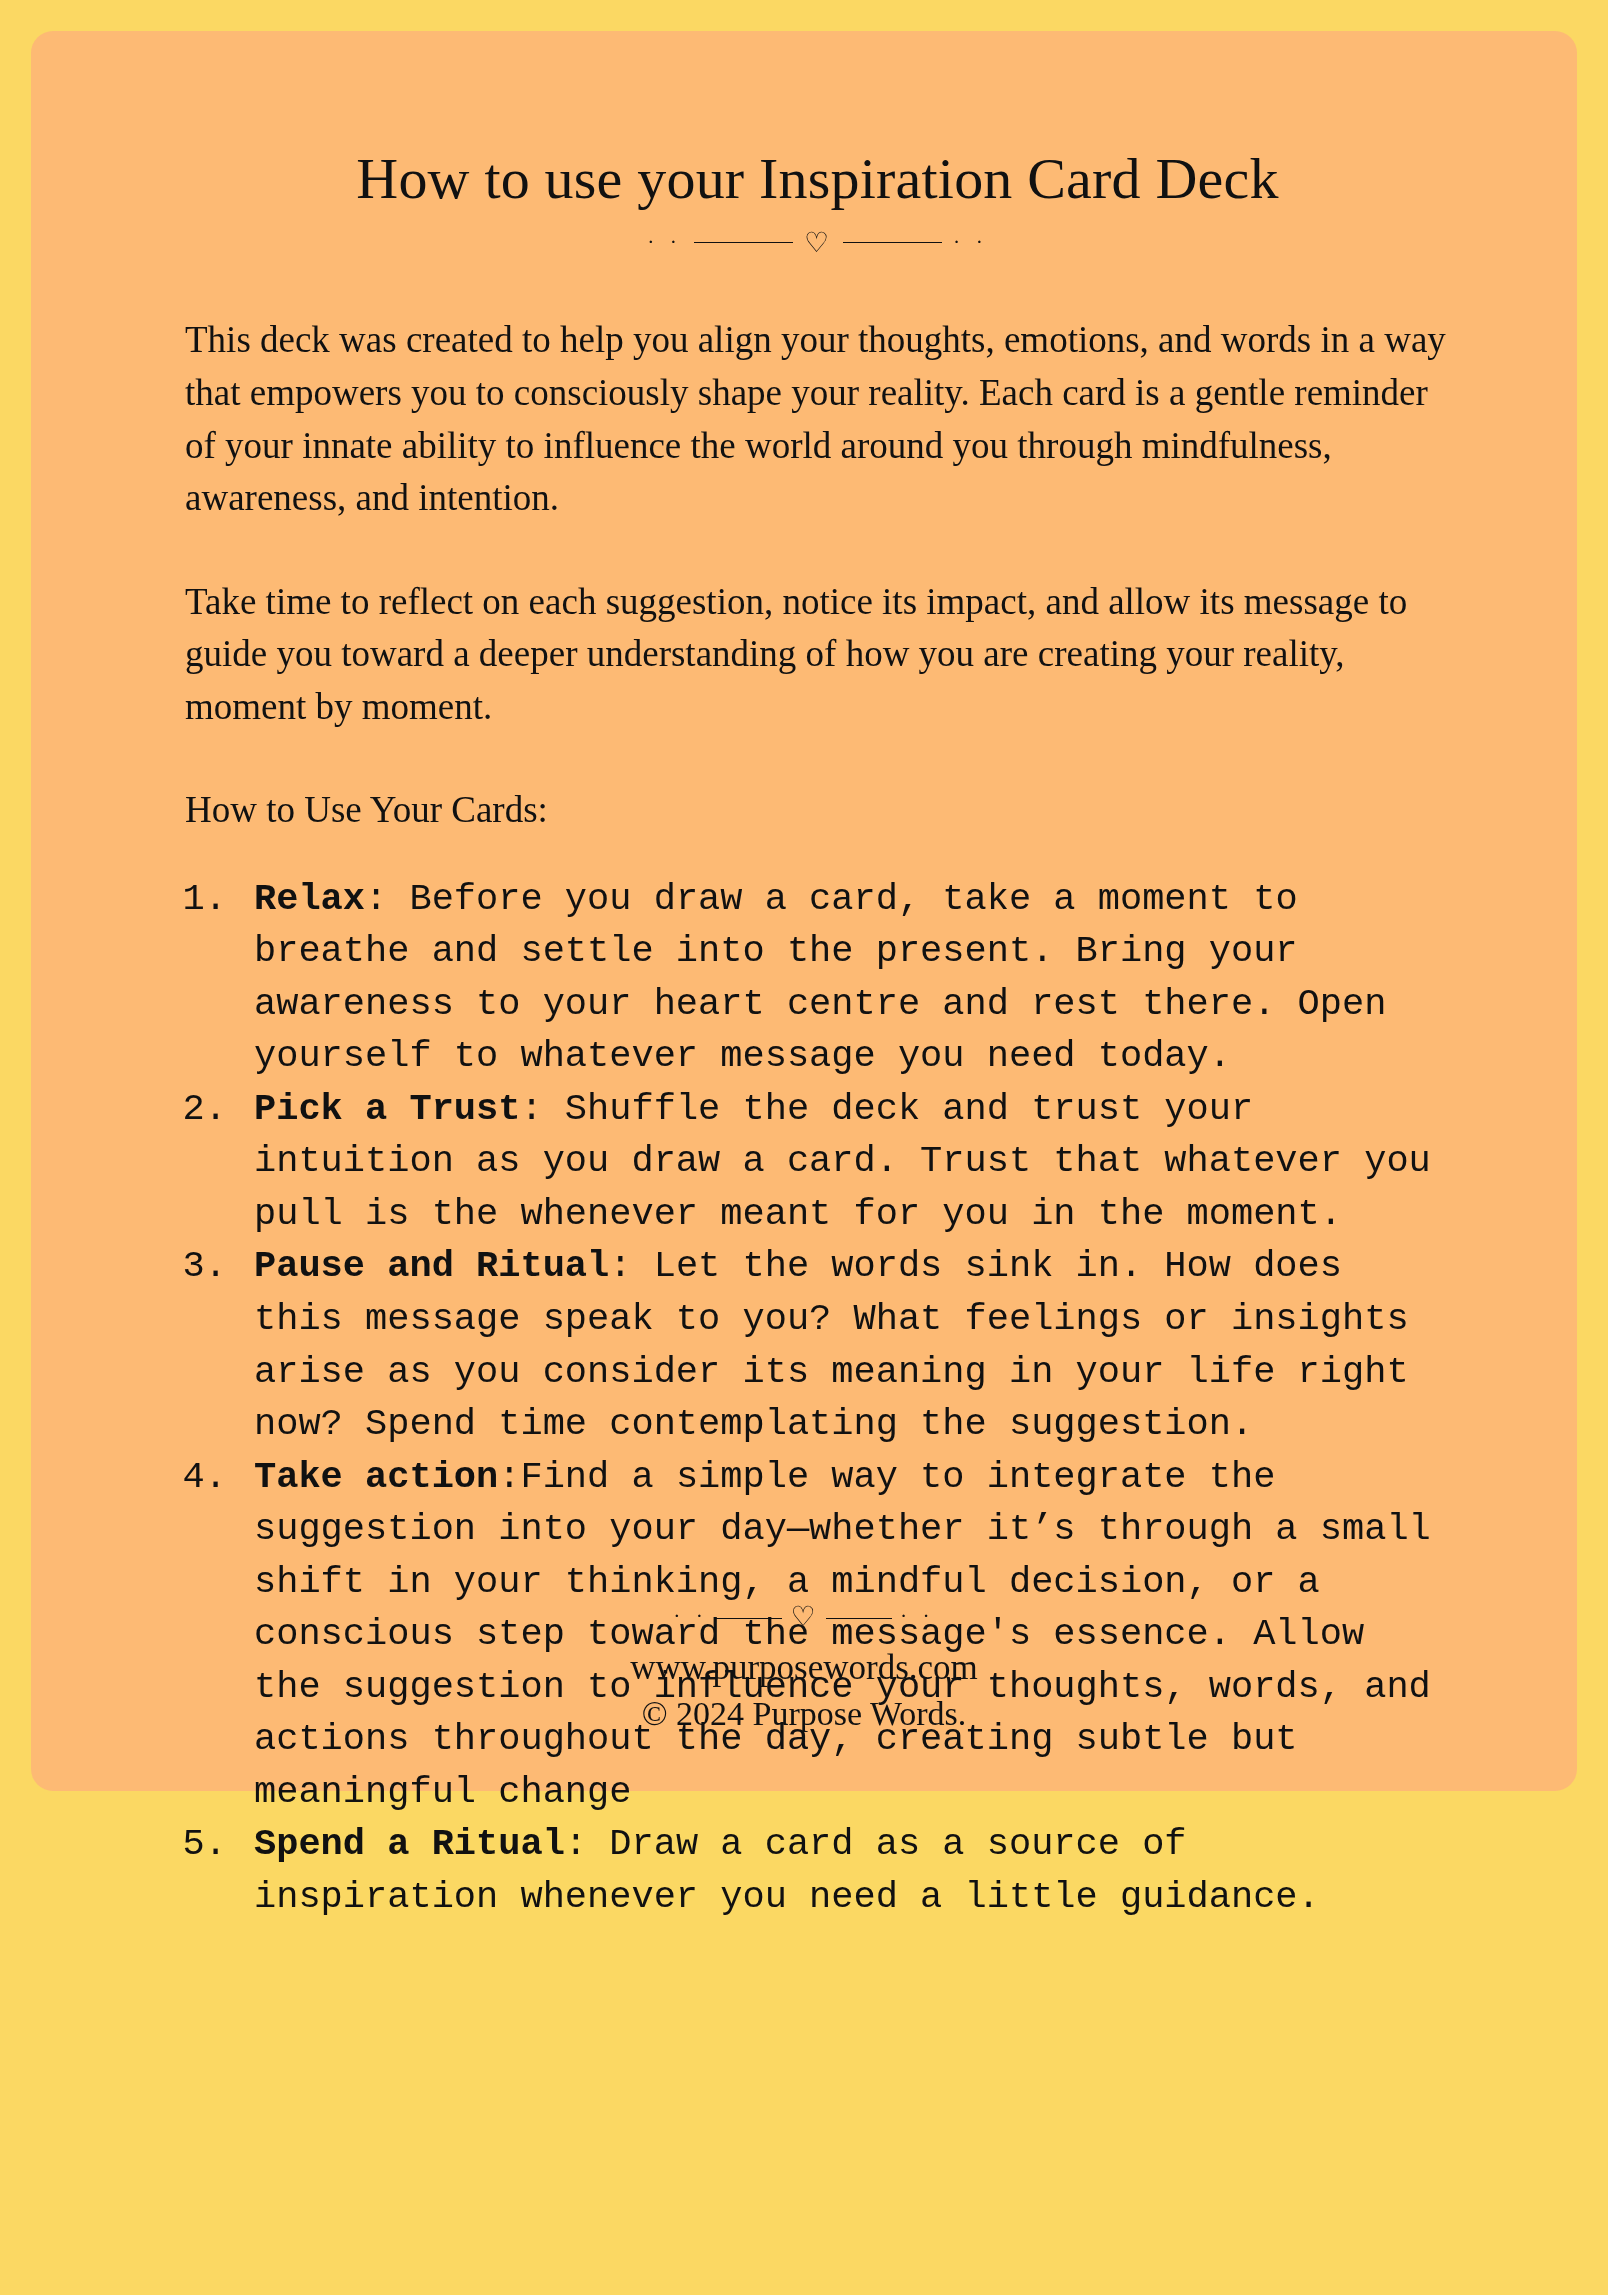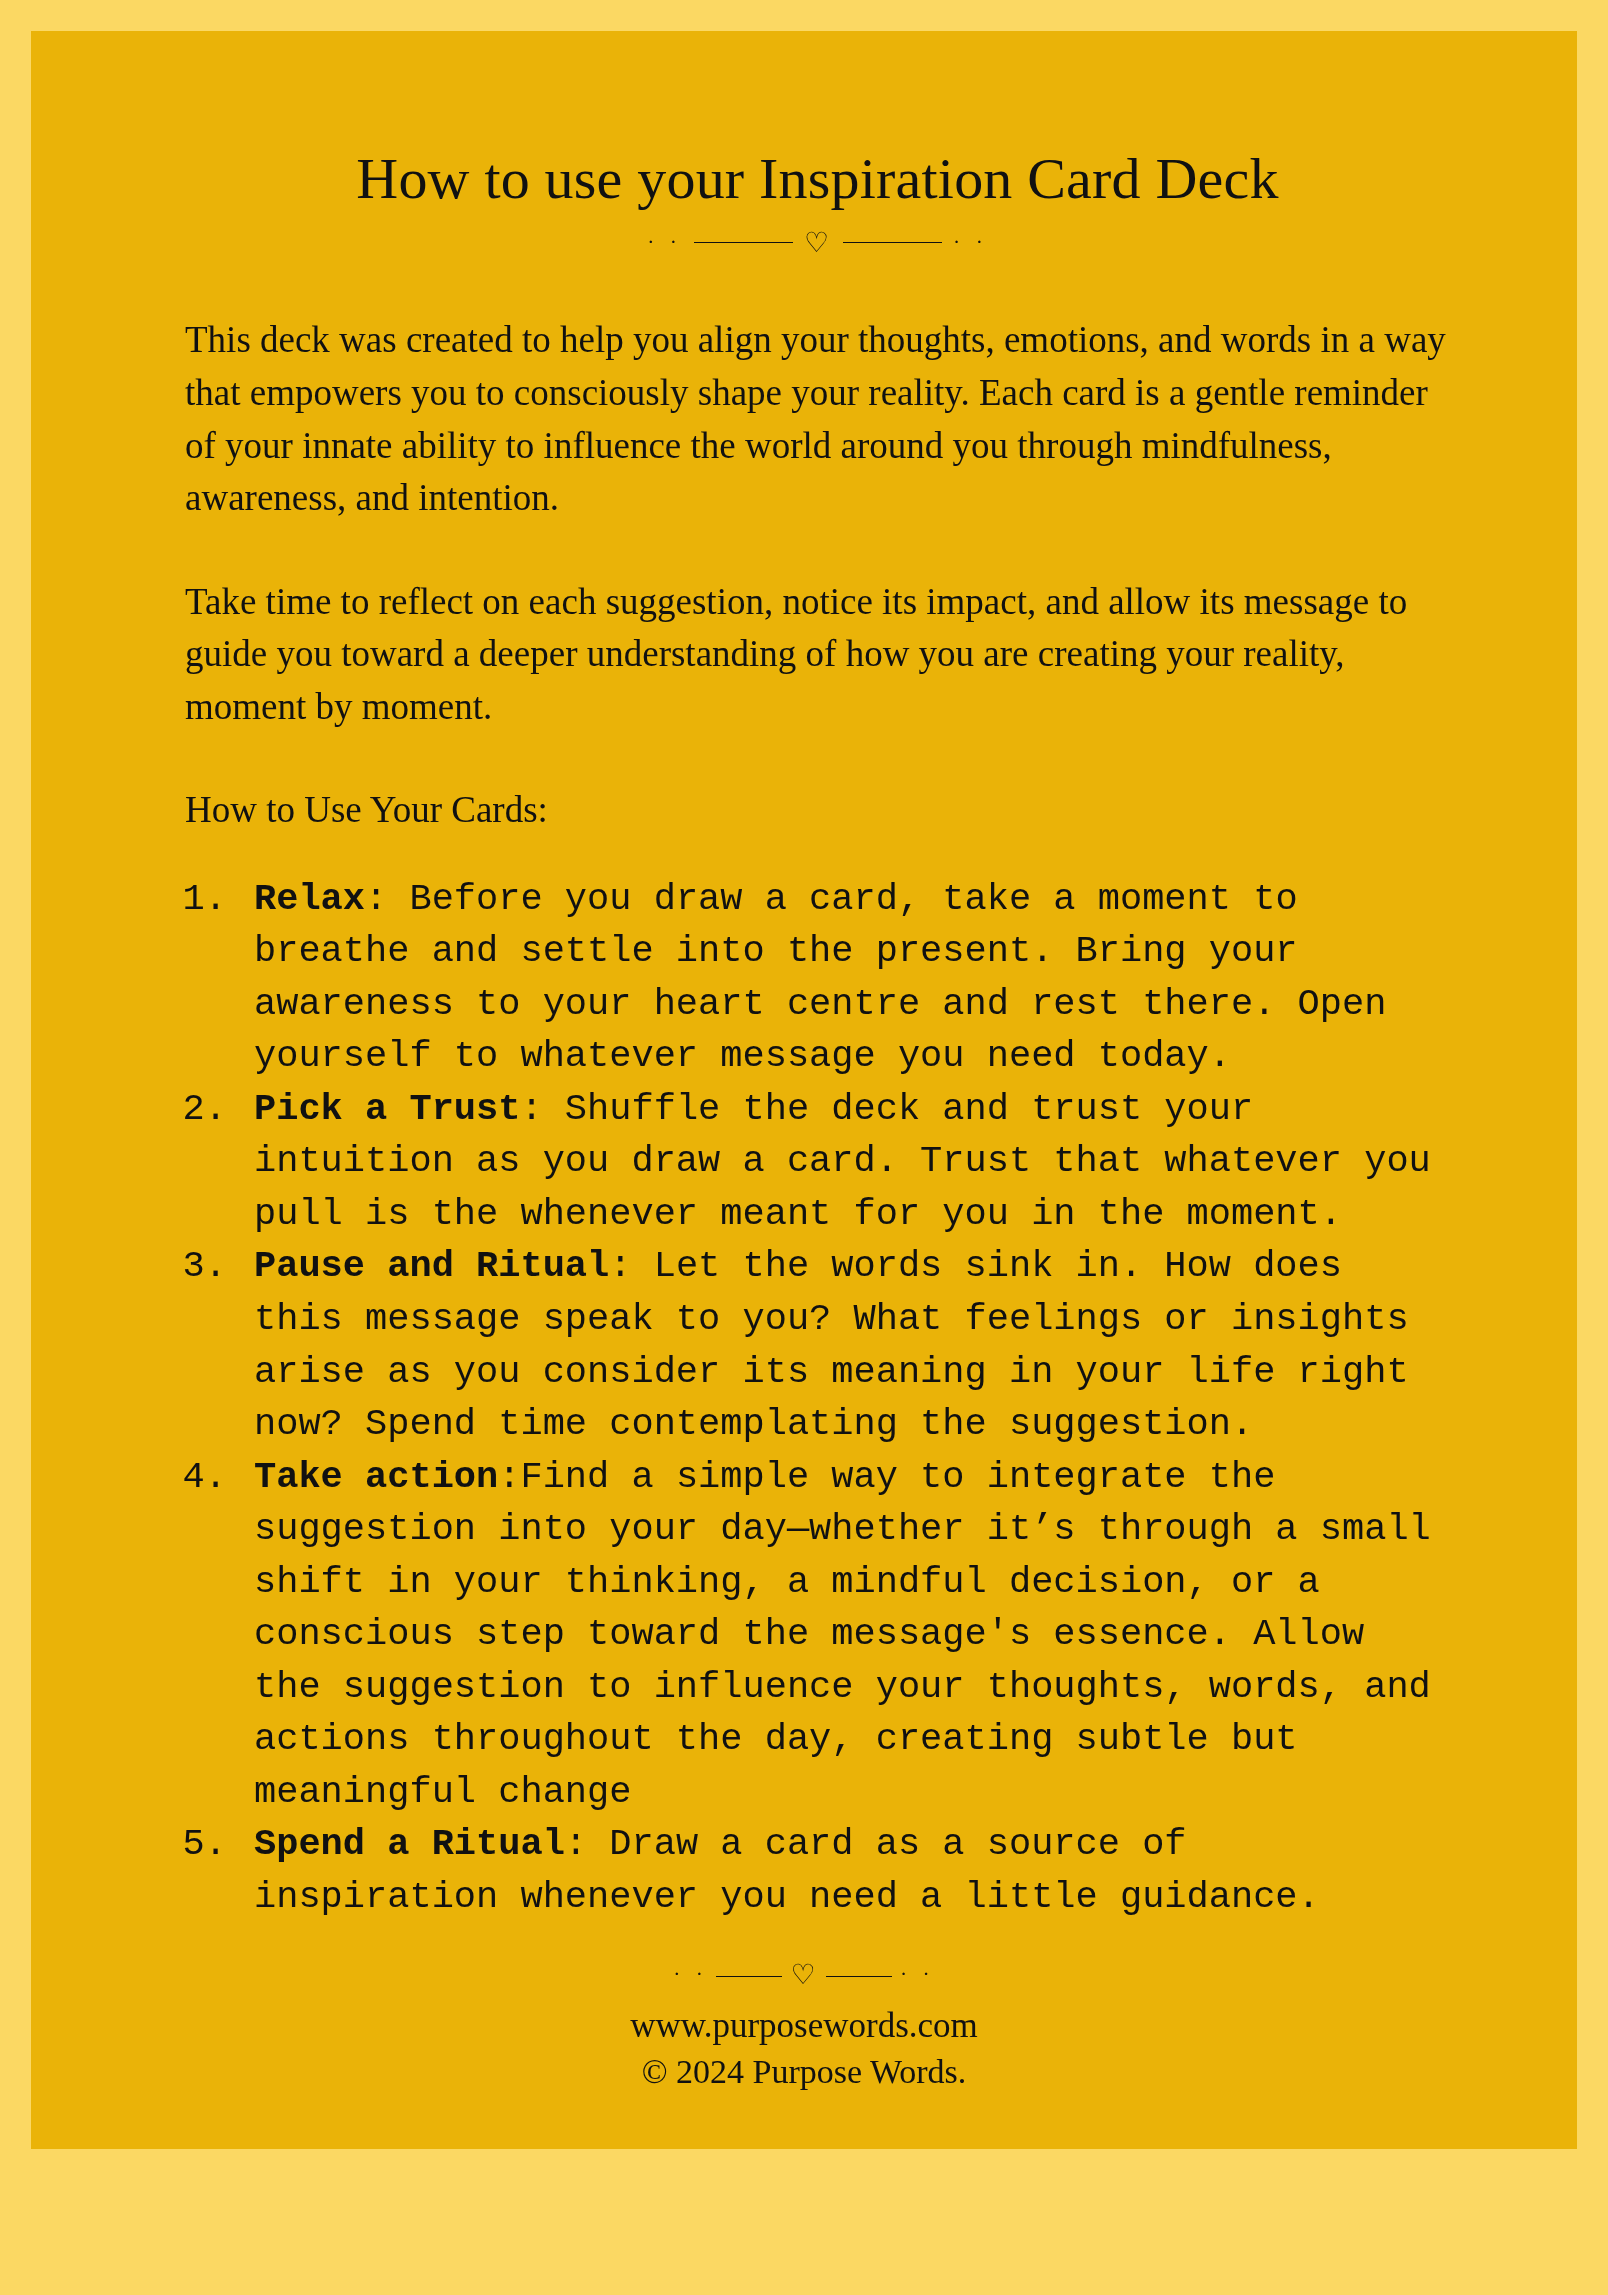--- a/index.html
+++ b/index.html
@@ -11,23 +11,24 @@
     height: 2295px;
     background: #fbd863;
     font-family: "Liberation Serif", serif;
     overflow: hidden;
   }
   .page {
     position: absolute;
     left: 31px;
     top: 31px;
     width: 1546px;
-    height: 2118px;
-    background: #eab308;
+    height: 1760px;
+    background: #fdba74;
     box-sizing: border-box;
+    border-radius: 22px;
   }
   .content {
     position: absolute;
     left: 154px;
     top: 116px;
     width: 1265px;
   }
   h1.doc-title {
     margin: 0;
     font-weight: 400;

